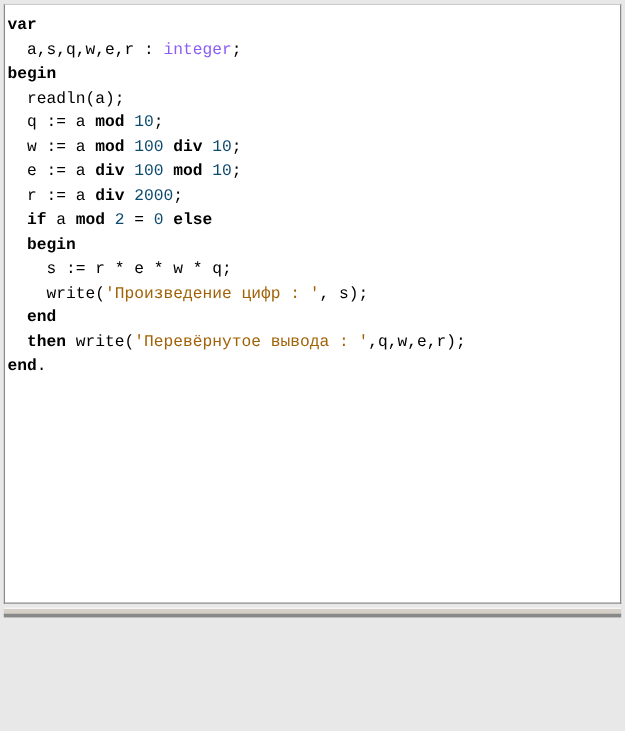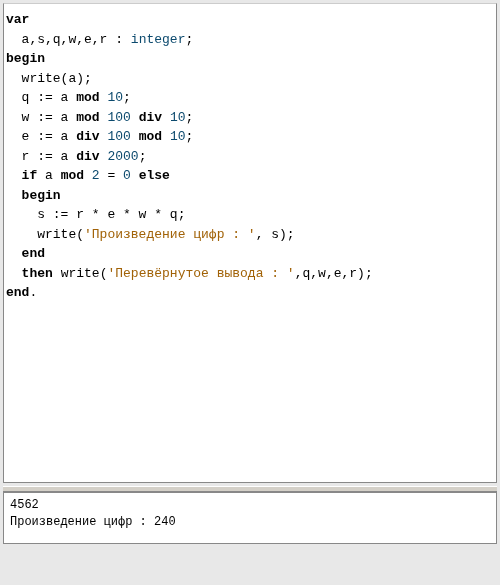--- a/index.html
+++ b/index.html
@@ -22,21 +22,21 @@
     }
     .editor {
       padding: 6px 2px;
       line-height: 1.5;
       white-space: pre;
       font-family: 'Courier New', monospace;
       font-size: 13px;
       color: #000;
     }
     .kw { color: #000; font-weight: bold; }
-    .type { color: #0c4a6e; }
+    .type { color: #8b5cf6; }
     .num { color: #0c4a6e; }
     .str { color: #a16207; }
     .output-panel {
       margin: 0 3px 3px 3px;
       background: #fff;
       border: 1px solid #888;
     }
     .output-title {
       background: linear-gradient(#f0f0f0, #e0e0e0);
       border-bottom: 1px solid #aaa;
@@ -62,34 +62,30 @@
       cursor: ns-resize;
     }
   </style>
 </head>
 <body>
 
 <div class="editor-container">
   <div class="editor"><span class="kw">var</span>
 <span>  a,s,q,w,e,r : </span><span class="type">integer</span><span>;</span>
 <span class="kw">begin</span>
-<span>  write(a);</span>
+<span>  readln(a);</span>
 <span>  q := a </span><span class="kw">mod</span><span> </span><span class="num">10</span><span>;</span>
 <span>  w := a </span><span class="kw">mod</span><span> </span><span class="num">100</span><span> </span><span class="kw">div</span><span> </span><span class="num">10</span><span>;</span>
 <span>  e := a </span><span class="kw">div</span><span> </span><span class="num">100</span><span> </span><span class="kw">mod</span><span> </span><span class="num">10</span><span>;</span>
 <span>  r := a </span><span class="kw">div</span><span> </span><span class="num">2000</span><span>;</span>
 <span>  </span><span class="kw">if</span><span> a </span><span class="kw">mod</span><span> </span><span class="num">2</span><span> = </span><span class="num">0</span><span> </span><span class="kw">else</span>
 <span>  </span><span class="kw">begin</span>
 <span>    s := r * e * w * q;</span>
 <span>    write(</span><span class="str">'Произведение цифр : '</span><span>, s);</span>
 <span>  </span><span class="kw">end</span>
 <span>  </span><span class="kw">then</span><span> write(</span><span class="str">'Перевёрнутое вывода : '</span><span>,q,w,e,r);</span>
 <span class="kw">end</span><span>.</span></div>
 </div>
 
 <div class="divider"></div>
 
 <div class="output-panel">
-  <div class="output-content">
-      <div>4562</div>
-      <div>Произведение цифр : 240</div>
-    </div>
 </div>
 
 </body></html>

